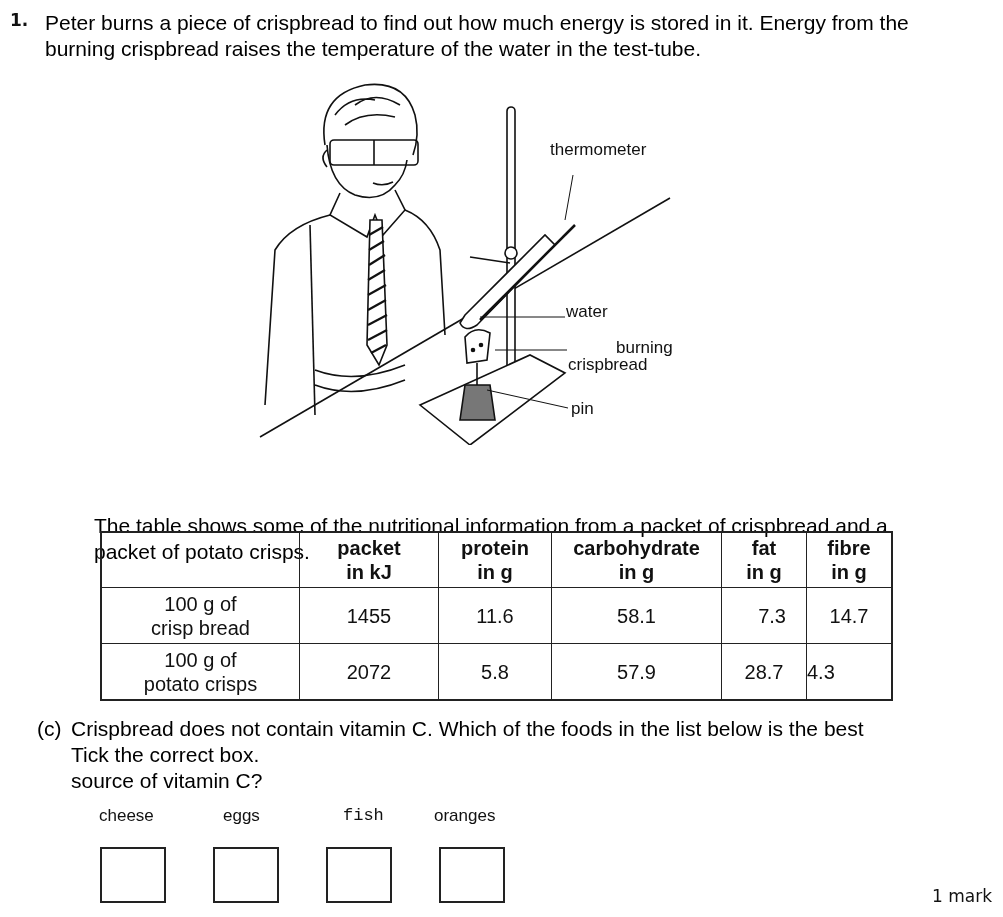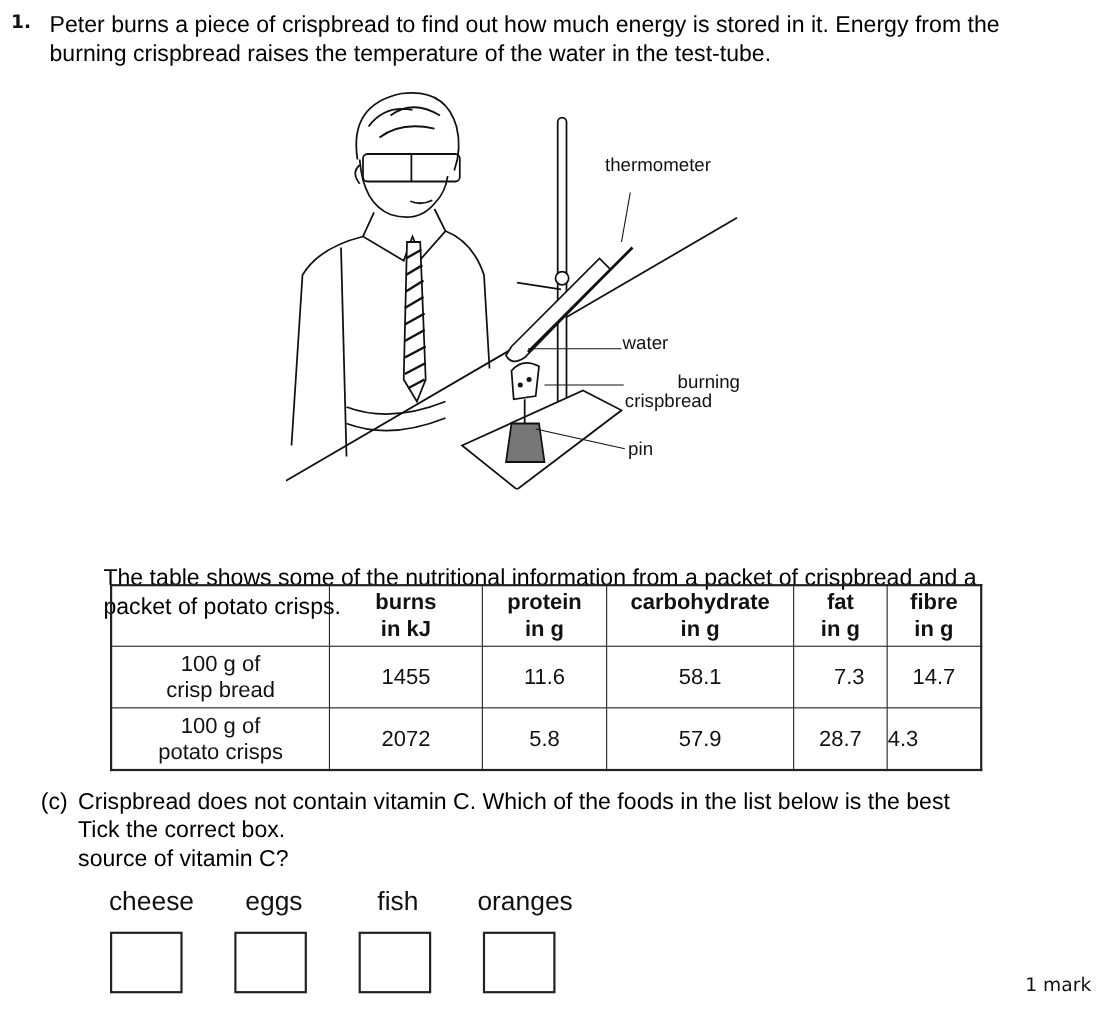--- a/index.html
+++ b/index.html
@@ -10,21 +10,21 @@
   .figure{position:absolute;left:255px;top:75px;width:440px;height:370px;}
   .fig-label{position:absolute;font-family:"Liberation Sans",sans-serif;font-size:17px;color:#111;line-height:17px;}
   .table-intro{left:94px;top:484px;width:800px;margin-top:29px;}
   table.nut{position:absolute;left:100px;top:531px;border-collapse:collapse;font-family:"Liberation Sans",sans-serif;font-size:20px;}
   table.nut td, table.nut th{border:1.5px solid #222;text-align:center;padding:0;font-weight:normal;line-height:24px;}
   table.nut{border:2.5px solid #222;}
   table.nut th{font-weight:bold;height:54px;}
   table.nut td{height:55px;}
   .part-c{left:37px;top:716px;}
   .part-c-body{left:71px;top:742px;}
-  .choice-label{position:absolute;top:806px;font-family:"Liberation Sans",sans-serif;font-size:24px;}
+  .choice-label{position:absolute;top:806px;font-family:"Liberation Sans",sans-serif;font-size:17px;}
   .tickbox{position:absolute;top:847px;width:66px;height:56px;border:2px solid #222;background:#fff;cursor:pointer;box-sizing:border-box;}
   .marks{position:absolute;left:932px;top:886px;font-family:"DejaVu Sans",sans-serif;font-size:17px;}
 </style>
 </head>
 <body>
 
 <div class="q-num">1.</div>
 <div class="q-text q-intro">
   <div>Peter burns a piece of crispbread to find out how much energy is stored in it. Energy from the</div>
   <div>burning crispbread raises the temperature of the water in the test-tube.</div>
@@ -101,21 +101,21 @@
 <div class="q-text table-intro">
   <div>The table shows some of the nutritional information from a packet of crispbread and a</div>
   <div>packet of potato crisps.</div>
 </div>
 
 <table class="nut">
   <tbody>
       <tr>
     <th style="width:197px"></th>
     <th style="width:138px">
-          <div>burns</div>
+          <div>packet</div>
           <div>in kJ</div>
         </th>
     <th style="width:112px">
           <div>protein</div>
           <div>in g</div>
         </th>
     <th style="width:169px">
           <div>carbohydrate</div>
           <div>in g</div>
         </th>
@@ -155,21 +155,21 @@
 
 <div class="q-text part-c">(c)</div>
 <div class="q-text part-c-body" style="left:71px;top:716px;">
   <div>Crispbread does not contain vitamin C. Which of the foods in the list below is the best</div>
   <div>Tick the correct box.</div>
   <div>source of vitamin C?</div>
 </div>
 
 <span class="choice-label" style="left:99px;">cheese</span>
 <span class="choice-label" style="left:223px;">eggs</span>
-<span class="choice-label" style="left:343px;">fish</span>
+<span class="choice-label" style="left:343px;font-family:Liberation Mono, monospace;">fish</span>
 <span class="choice-label" style="left:434px;">oranges</span>
 
 <div class="tickbox" style="left:100px;"></div>
 <div class="tickbox" style="left:213px;"></div>
 <div class="tickbox" style="left:326px;"></div>
 <div class="tickbox" style="left:439px;"></div>
 
 <div class="marks">1 mark</div>
 
 </body></html>

